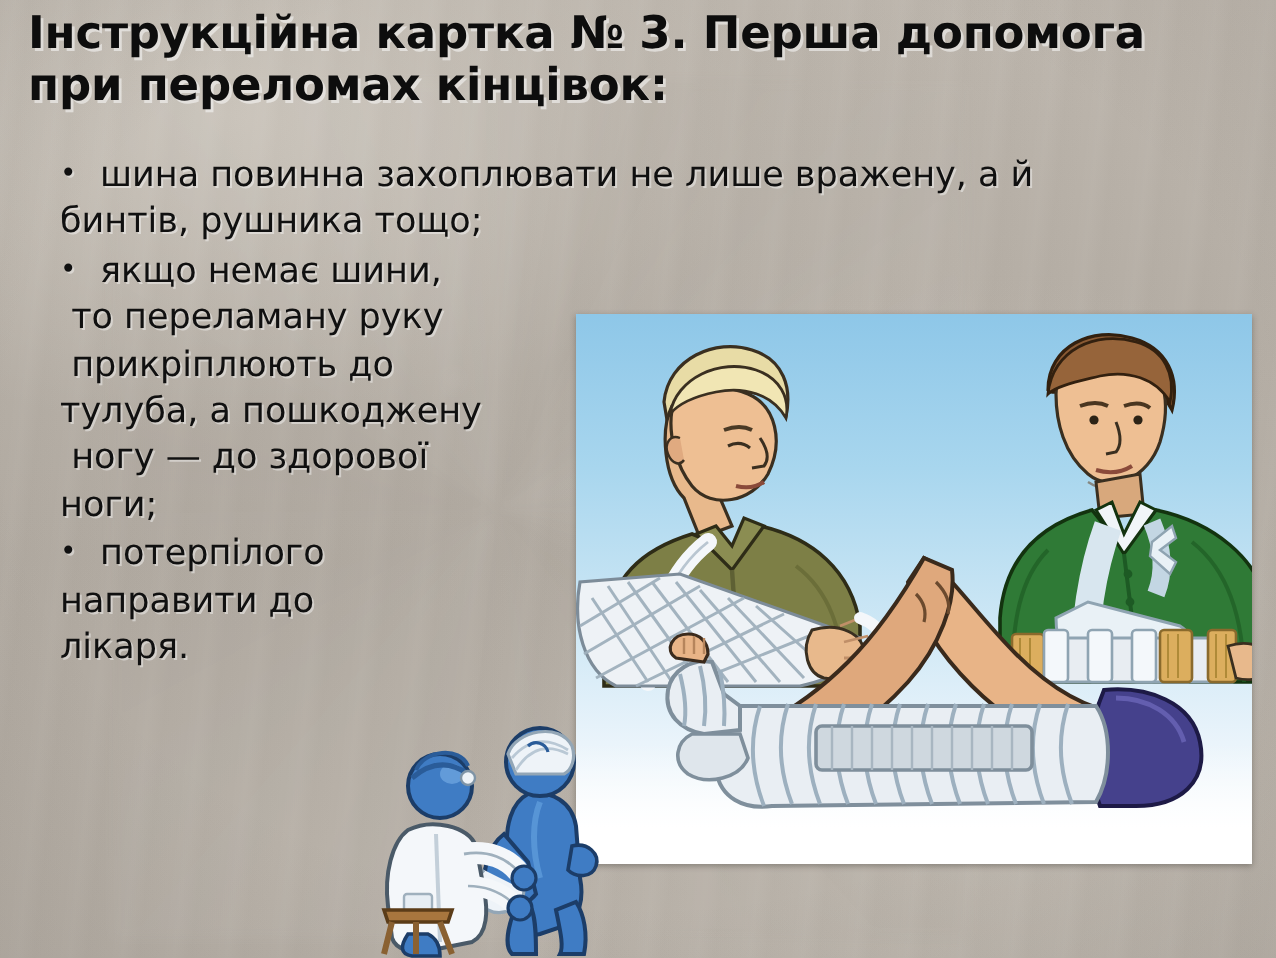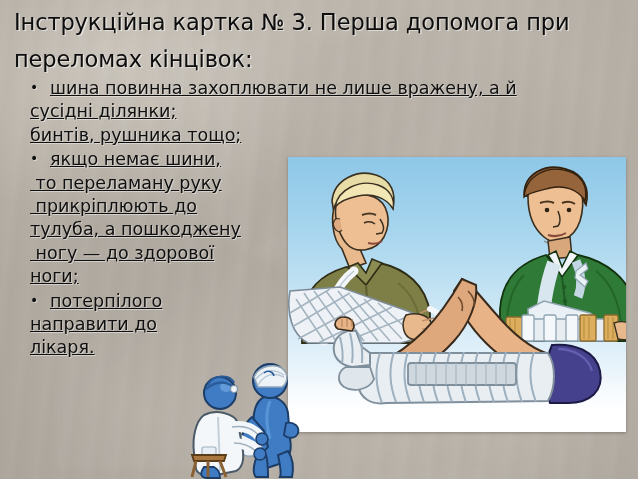--- a/index.html
+++ b/index.html
@@ -57,42 +57,41 @@
     background: radial-gradient(ellipse 90% 90% at 50% 45%, rgba(0,0,0,0) 55%, rgba(70,64,58,0.16) 100%);
   }
 
   
   .title {
     position: absolute;
     left: 14px;
     top: 4px;
     width: 612px;
     font-size: 22.5px;
-    line-height: 37px;
-    font-weight: 400;
+    line-height: 26px;
+    font-weight: 700;
     color: #0d0d0d;
     letter-spacing: -0.1px;
     text-shadow: 1.4px 1.4px 0 rgba(250,250,250,0.55);
     white-space: pre-wrap;
   }
 
   
   .body {
     position: absolute;
     left: 30px;
     top: 76px;
     width: 600px;
     font-size: 17.5px;
     line-height: 23.4px;
     color: #101010;
     text-shadow: 1px 1px 0 rgba(250,250,250,0.45);
   }
   .line {
     white-space: pre;
-    text-decoration: underline;
   }
   .blt {
     display: inline-block;
     width: 20px;
     font-size: 14px;
     vertical-align: 2px;
   }
 
   
   .photo {
@@ -132,21 +131,20 @@
 
   <div class="bg-base"></div>
   <div class="bg-streaks"></div>
   <div class="bg-swirl"></div>
   <div class="bg-vign"></div>
 
   <div class="title">Інструкційна картка № 3. Перша допомога при переломах кінцівок:</div>
 
   <div class="body">
     <div class="line"><span class="blt">•</span><span>шина повинна захоплювати не лише вражену, а й</span></div>
-    <div class="line"><span>сусідні ділянки;</span></div>
     <div class="line"><span>бинтів, рушника тощо;</span></div>
     <div class="line"><span class="blt">•</span><span>якщо немає шини,</span></div>
     <div class="line"><span> то переламану руку</span></div>
     <div class="line"><span> прикріплюють до</span></div>
     <div class="line"><span>тулуба, а пошкоджену</span></div>
     <div class="line"><span> ногу — до здорової</span></div>
     <div class="line"><span>ноги;</span></div>
     <div class="line"><span class="blt">•</span><span>потерпілого</span></div>
     <div class="line"><span>направити до</span></div>
     <div class="line"><span>лікаря.</span></div>

